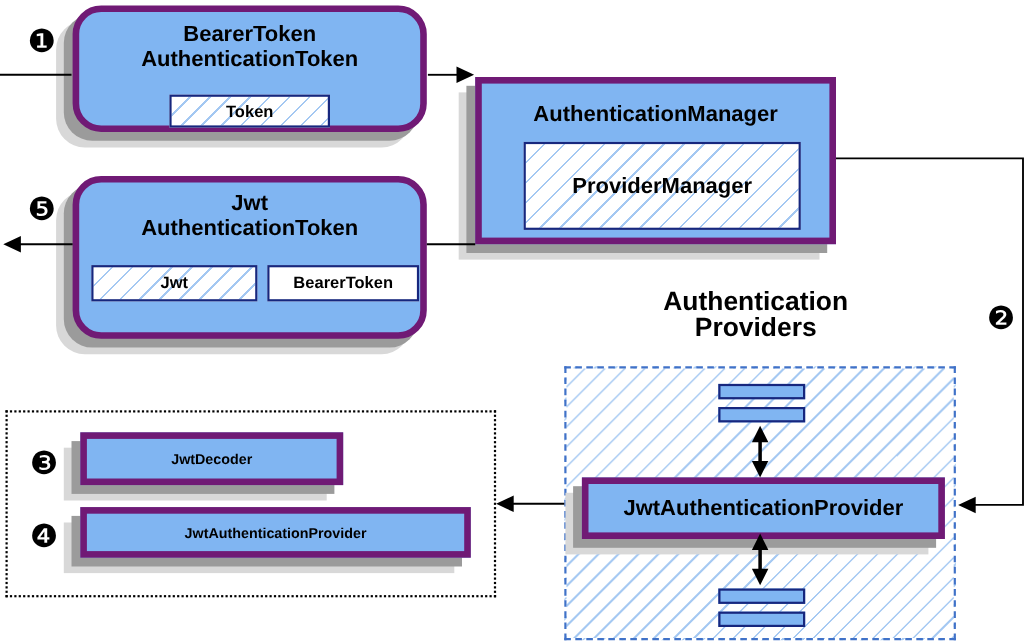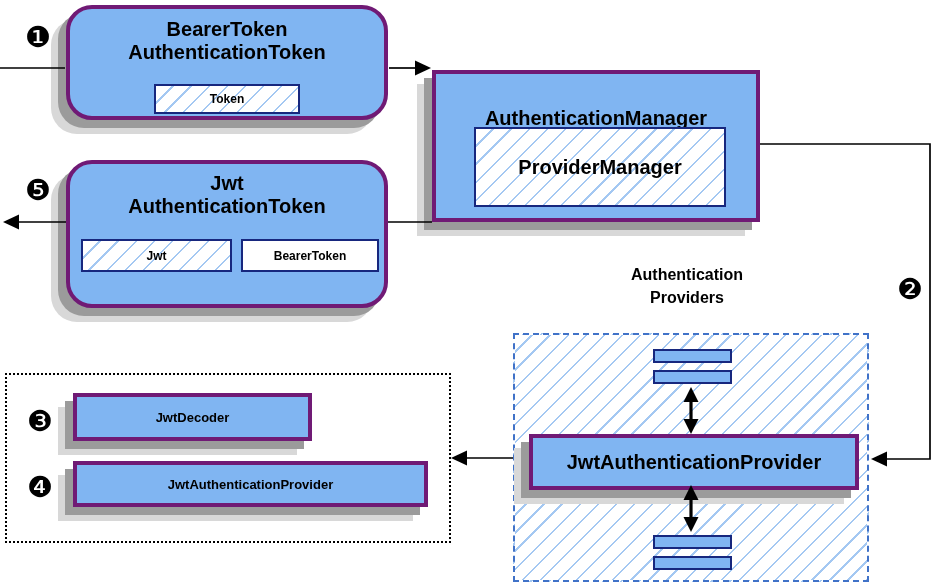--- a/index.html
+++ b/index.html
@@ -2,31 +2,31 @@
 <html><head>
 <meta charset="utf-8">
 <style>
   html,body{margin:0;padding:0;background:#fff;}
   #canvas{
     position:relative;width:932px;height:584px;background:#ffffff;
     font-family:"Liberation Sans",sans-serif;overflow:hidden;
   }
   .node{
     position:absolute;box-sizing:border-box;
-    background:#80b5f2;border:4px solid #701a75;color:#000;
+    background:#80b5f2;border:6px solid #701a75;color:#000;
   }
   .rounded{border-radius:26px;}
   .shadow{box-shadow:-8px 8px 0 0 #9b9b9b,-15px 14px 0 0 #d8d8d8;}
   .node-title{
     font-weight:bold;font-size:20px;line-height:23px;text-align:center;color:#000;
   }
   .chip{
     position:absolute;box-sizing:border-box;border:2px solid #17277e;background:#fff;
     display:flex;align-items:center;justify-content:center;
-    font-weight:bold;font-size:12px;color:#000;
+    font-weight:bold;font-size:15px;color:#000;
   }
   .hatch{
     background-color:#fff;
     background-image:repeating-linear-gradient(135deg,
       rgba(0,0,0,0) 0px, rgba(0,0,0,0) 11.2px,
       #a4c8f2 11.2px, #a4c8f2 12.8px);
   }
   .group-dashed{
     position:absolute;box-sizing:border-box;
     border:2px dashed #4072c8;
@@ -37,21 +37,21 @@
   }
   .bar{
     position:absolute;box-sizing:border-box;width:79px;height:14px;
     background:#80b5f2;border:2px solid #17277e;
   }
   .step-badge{
     position:absolute;width:30px;height:30px;text-align:center;
     font-family:"DejaVu Sans",sans-serif;font-size:29px;line-height:30px;color:#000;
   }
   .group-label{
-    position:absolute;font-weight:bold;font-size:16px;line-height:23px;
+    position:absolute;font-weight:bold;font-size:24px;line-height:23px;
     text-align:center;color:#000;
   }
   .flat-label{
     position:absolute;box-sizing:border-box;display:flex;align-items:center;justify-content:center;
     font-weight:bold;font-size:13px;color:#000;
   }
   svg.overlay{position:absolute;left:0;top:0;z-index:6;pointer-events:none;}
   .z0{z-index:0}.z1{z-index:1}.z2{z-index:2}
 </style>
 </head>
@@ -65,21 +65,21 @@
 
   <div class="node rounded shadow z2" style="left:66px;top:5px;width:322px;height:115px;">
     <div class="node-title" style="margin-top:9px;">
       <div>BearerToken</div>
       <div>AuthenticationToken</div>
     </div>
     <div class="chip hatch" style="left:50%;transform:translateX(-50%);top:75px;width:146px;height:30px;">Token</div>
   </div>
 
   <div class="node shadow z2" style="left:432px;top:70px;width:328px;height:152px;">
-    <div class="node-title" style="margin-top:33px;">AuthenticationManager</div>
+    <div class="node-title" style="margin-top:17px;">AuthenticationManager</div>
     <div class="chip hatch" style="left:38px;top:53px;width:252px;height:80px;font-size:20px;">ProviderManager</div>
   </div>
 
   <div class="node rounded shadow z2" style="left:66px;top:160px;width:322px;height:148px;">
     <div class="node-title" style="margin-top:8px;">
       <div>Jwt</div>
       <div>AuthenticationToken</div>
     </div>
     <div class="chip hatch" style="left:11px;top:75px;width:151px;height:33px;">Jwt</div>
     <div class="chip" style="left:171px;top:75px;width:138px;height:33px;">BearerToken</div>

